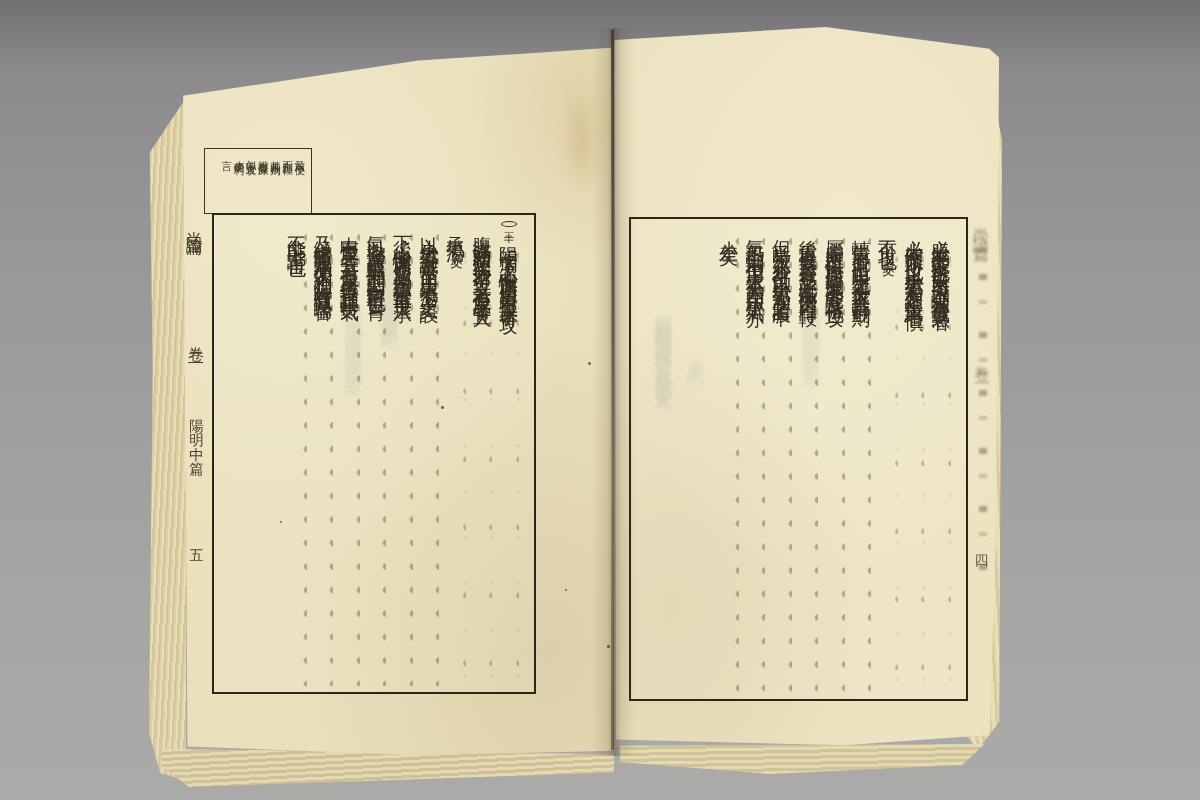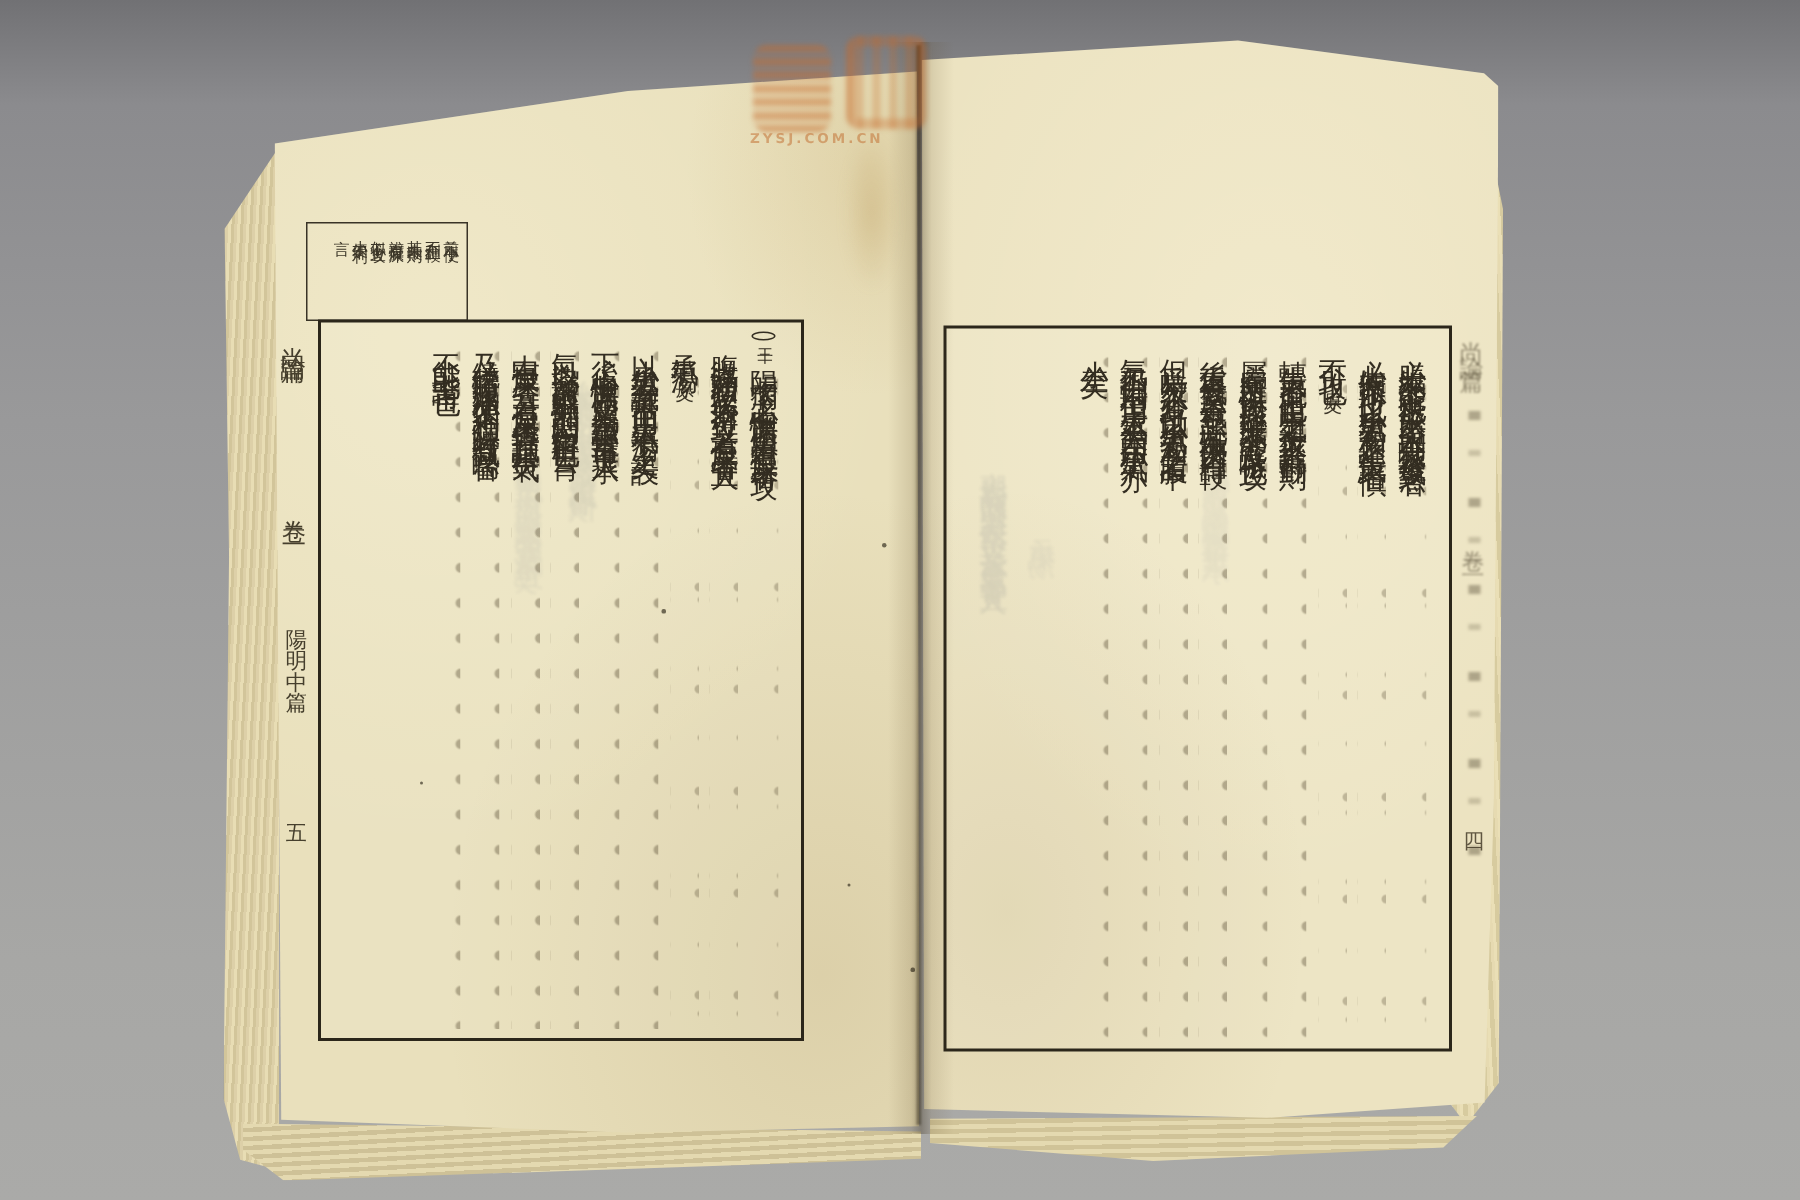--- a/index.html
+++ b/index.html
@@ -238,19 +238,14 @@
   <div class="spine"></div>
   <div class="spine-line"></div>
   <div class="stain-top"></div>
 
   <div class="speck" style="left:588px;top:362px;width:3px;height:3px;"></div>
   <div class="speck" style="left:565px;top:589px;width:2px;height:2px;"></div>
   <div class="speck" style="left:607px;top:645px;width:2.5px;height:2.5px;"></div>
   <div class="speck" style="left:280px;top:521px;width:2px;height:2px;"></div>
   <div class="speck" style="left:441px;top:406px;width:2.5px;height:2.5px;"></div>
 
-  <div class="watermark">
-    <div class="wm-seal s1"></div>
-    <div class="wm-seal s2"></div>
-    <div class="wm-text">ZYSJ.COM.CN</div>
-  </div>
 
 </div>
 
 </body></html>

